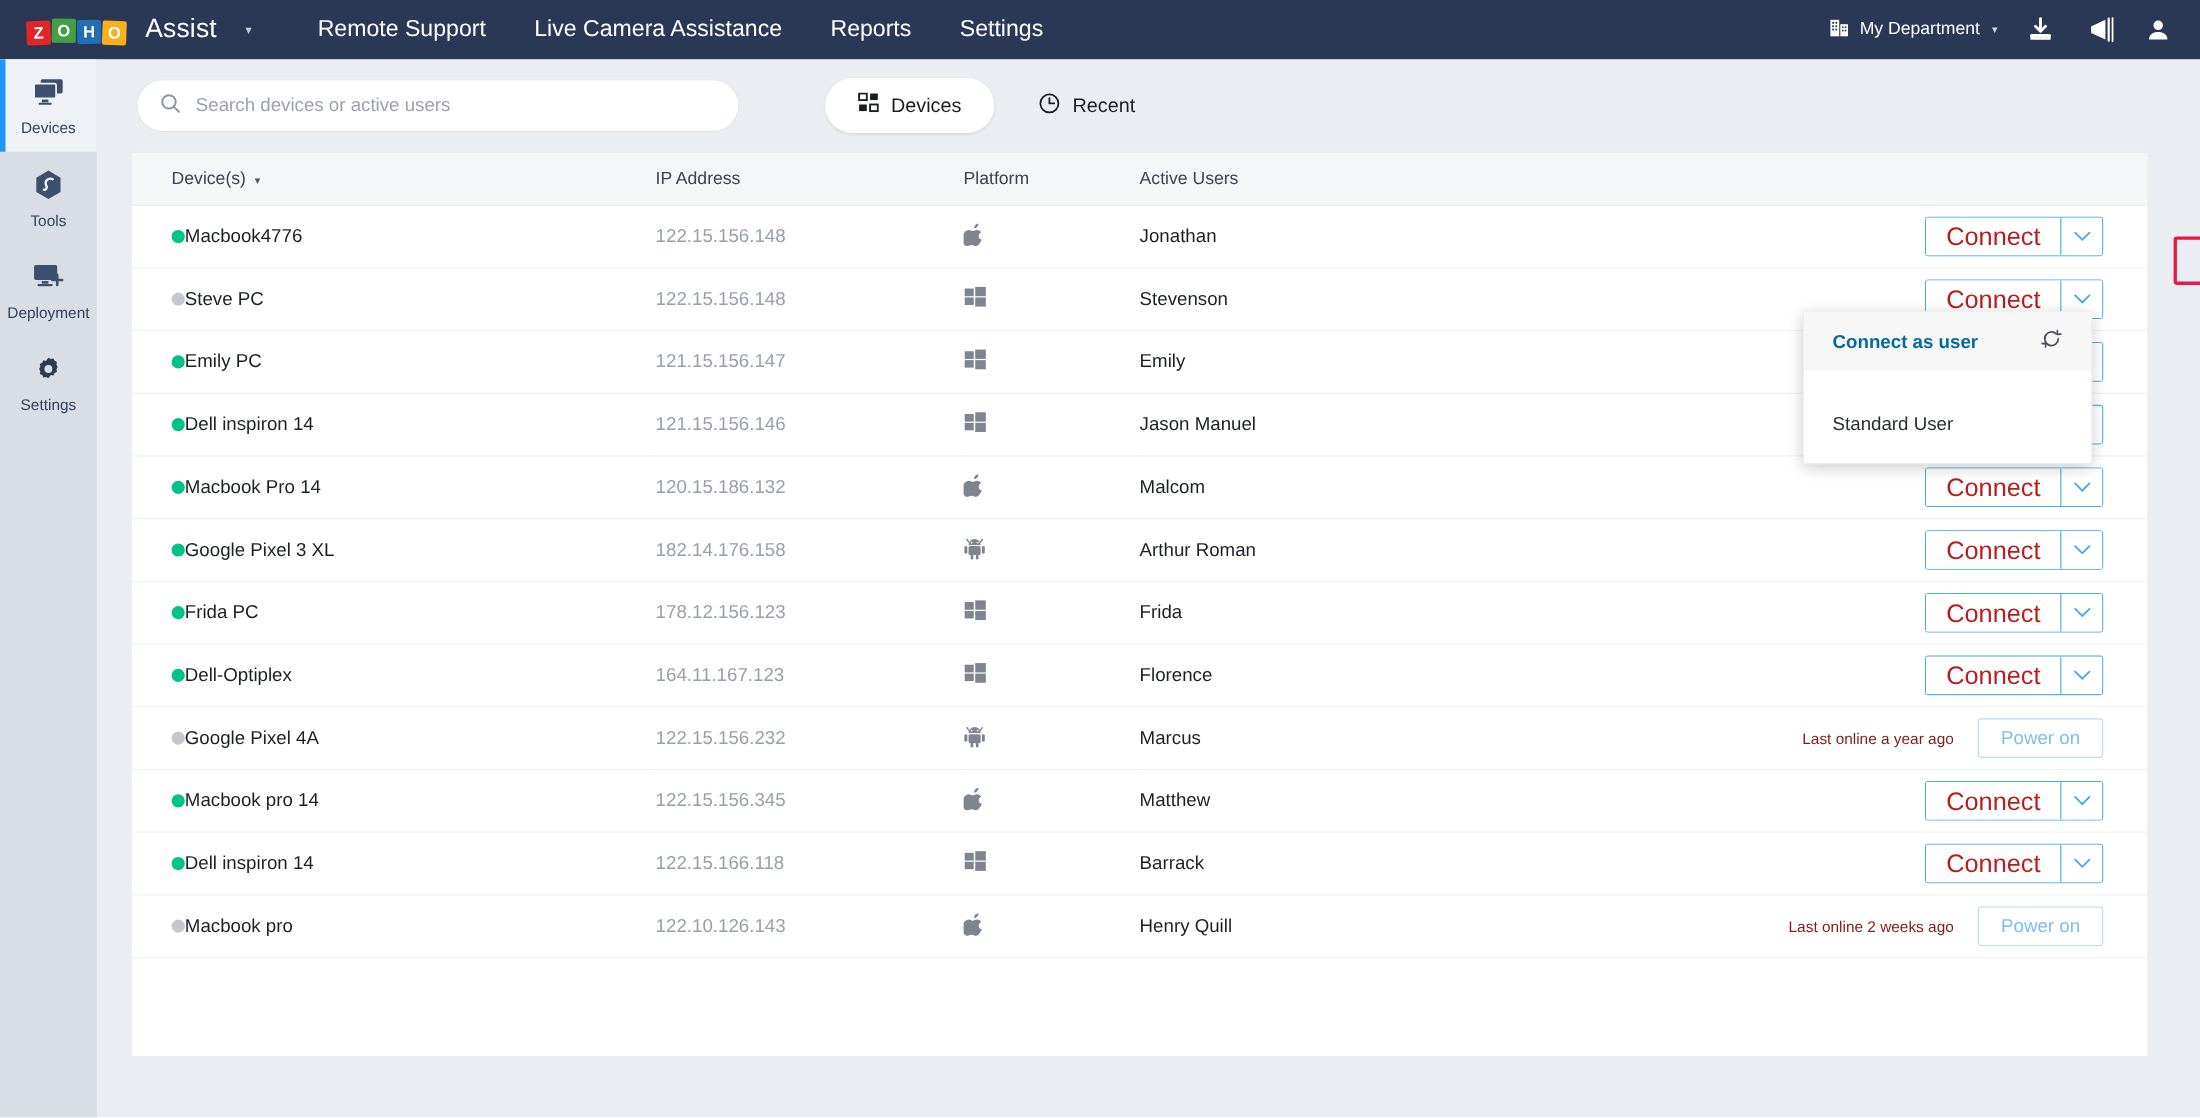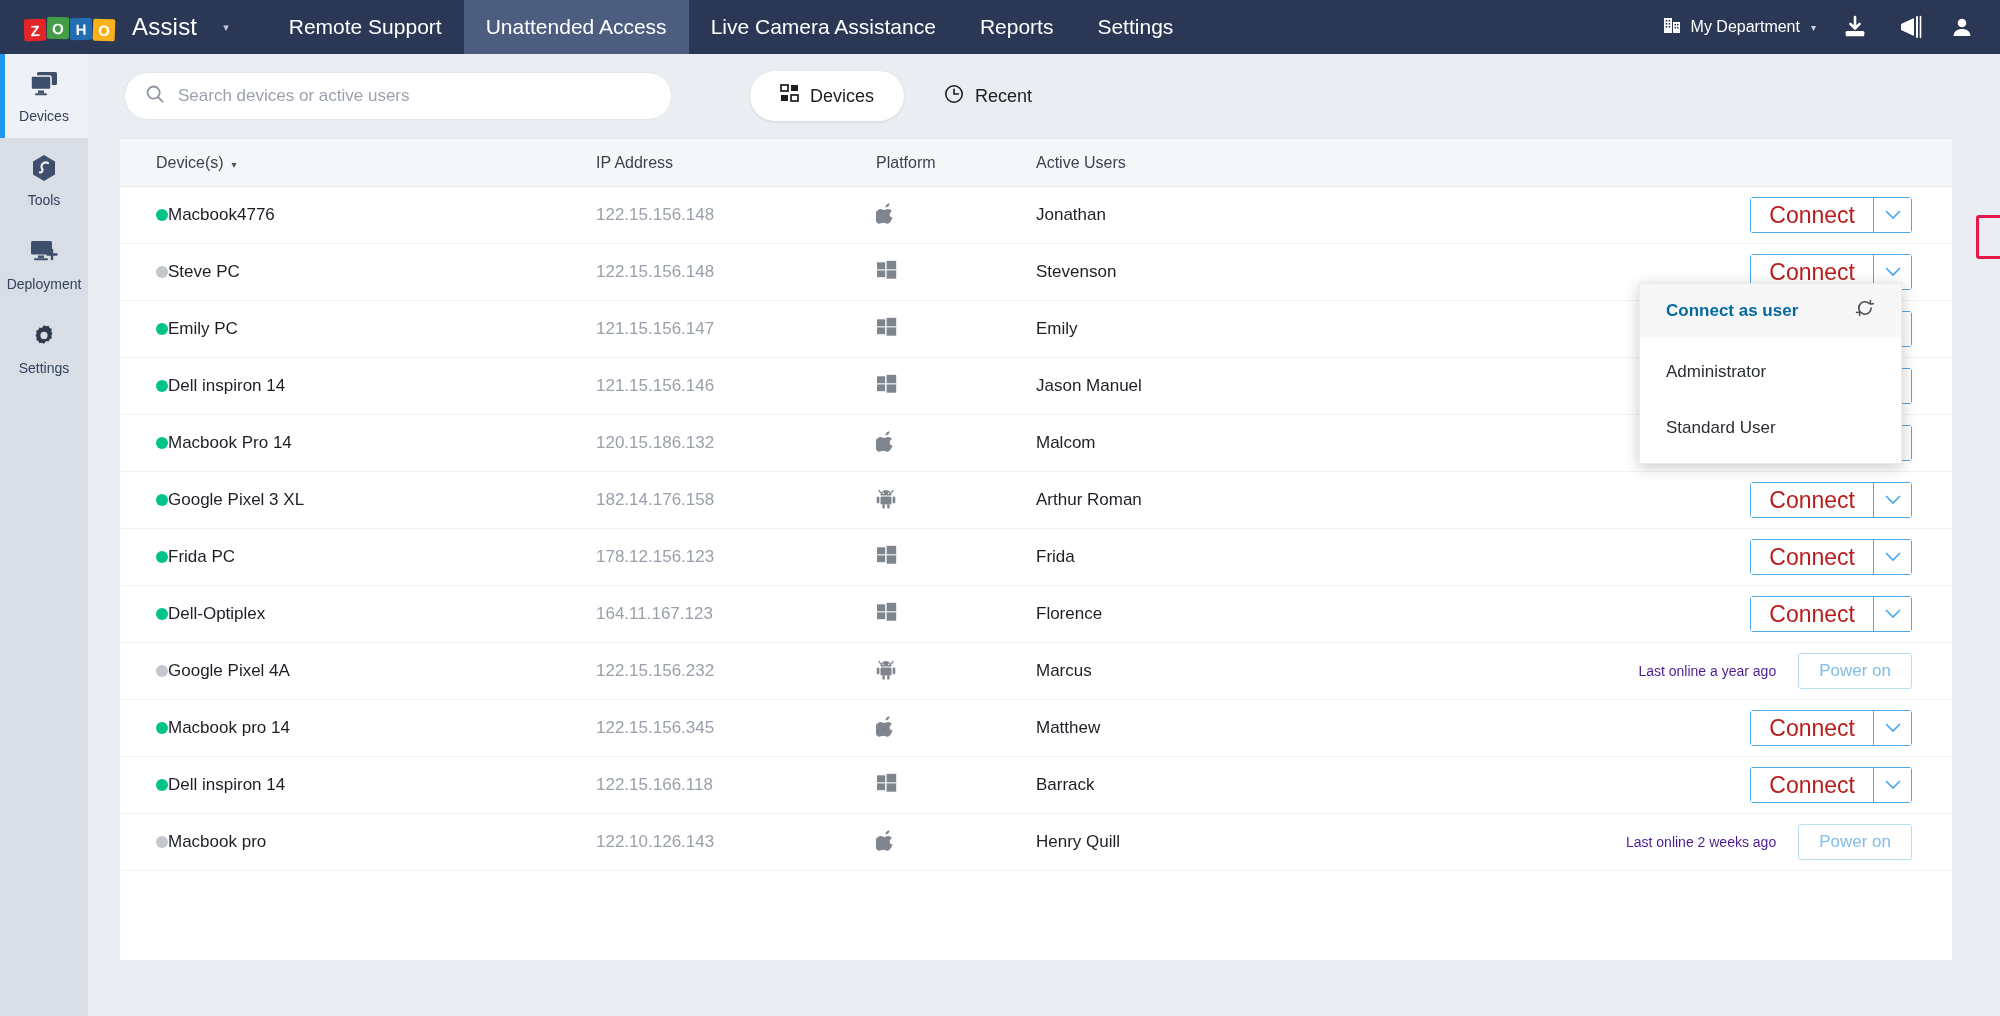--- a/index.html
+++ b/index.html
@@ -113,21 +113,21 @@
   .sortcaret { font-size:10px; color:#4c5260; margin-left:8px; }
 
   tbody tr { height:57px; border-bottom:1px solid #f0f1f4; }
   tbody td { font-size:17px; color:#1c1f26; vertical-align:middle; }
   td.c-dev { padding-left:36px; }
   .devcell { display:flex; align-items:center; gap:0; }
   td.c-ip { color:#9aa0ab; font-size:17px; }
   td.c-plat .picon { display:inline-flex; }
   td.c-act { padding-right:40px; }
   .actwrap { display:flex; align-items:center; justify-content:flex-end; gap:22px; }
-  .lastonline { font-size:14px; color:#4c1d95; }
+  .lastonline { font-size:14px; color:#7f1d1d; }
 
   .btn-connect {
     display:flex; align-items:stretch; height:36px;
     border:1px solid #4da7e8; border-radius:3px; overflow:visible; position:relative;
   }
   .btn-connect .lbl {
     display:flex; align-items:center; justify-content:center;
     padding:0 18px; color:#b91c1c; font-size:23px; cursor:pointer; background:#fff;
   }
   .btn-connect .chev {
@@ -175,21 +175,20 @@
         <span class="zb1">O</span>
         <span class="zb2">H</span>
         <span class="zb3">O</span>
       </div>
       <div class="brand-name">Assist</div>
       <div class="brand-caret">▾</div>
     </div>
 
     <div class="navtabs">
       <div class="navtab">Remote Support</div>
-      <div class="navtab active">Unattended Access</div>
       <div class="navtab">Live Camera Assistance</div>
       <div class="navtab">Reports</div>
       <div class="navtab">Settings</div>
     </div>
 
     <div class="topright">
       <div class="dept">
         <span>
           <svg width="20" height="20" viewBox="0 0 20 20">
               <rect x="2" y="3" width="8" height="15" fill="#fff"></rect>
@@ -687,20 +686,19 @@
         <span>
           <svg width="20" height="20" viewBox="0 0 20 20">
               <path d="M16.2 10a6.2 6.2 0 1 1-1.9-4.5" stroke="#4a4f58" stroke-width="1.5" fill="none" stroke-linecap="round"></path>
               <path d="M3.8 10a6.2 6.2 0 0 1 1.1-3.4" stroke="#4a4f58" stroke-width="1.5" fill="none" stroke-linecap="round"></path>
               <path d="M15.4 2.6l-.2 3.4 3.3-.3" stroke="#4a4f58" stroke-width="1.5" fill="none" stroke-linecap="round" stroke-linejoin="round"></path>
               <path d="M4.6 17.5l.2-3.4-3.3.3" stroke="#4a4f58" stroke-width="1.5" fill="none" stroke-linecap="round" stroke-linejoin="round"></path>
             </svg>
         </span>
       </div>
       <div class="dd-spacer"></div>
-      <div class="dd-item">Administrator</div>
       <div class="dd-spacer"></div>
       <div class="dd-item">Standard User</div>
       <div class="dd-spacer"></div>
     </div>
 
   </div>
 </div>
 
 </body></html>

